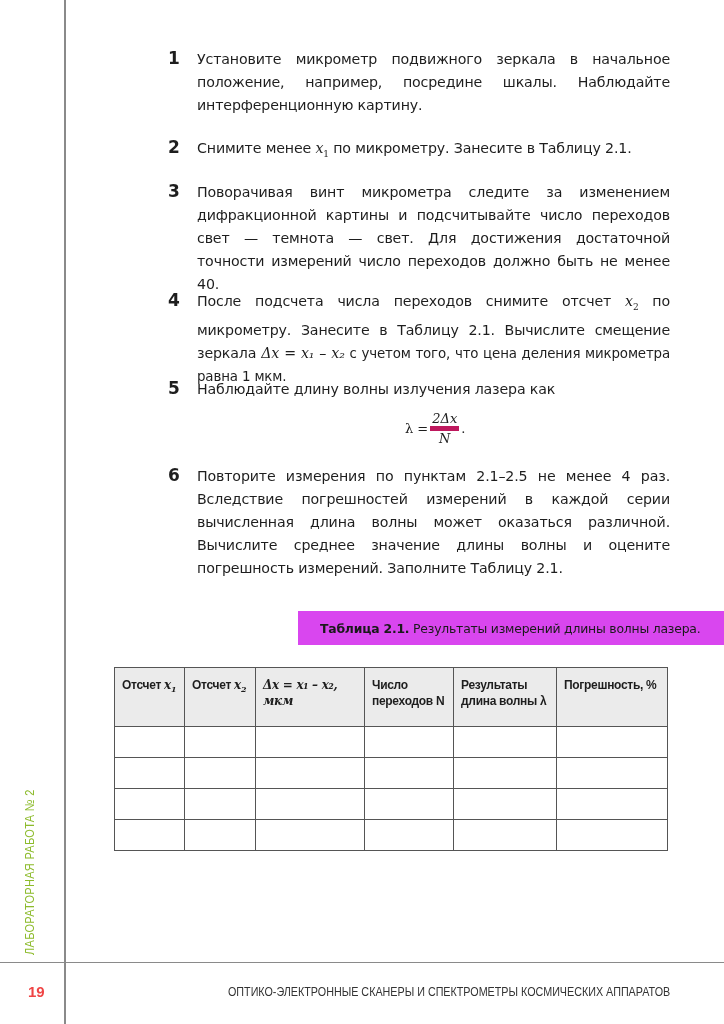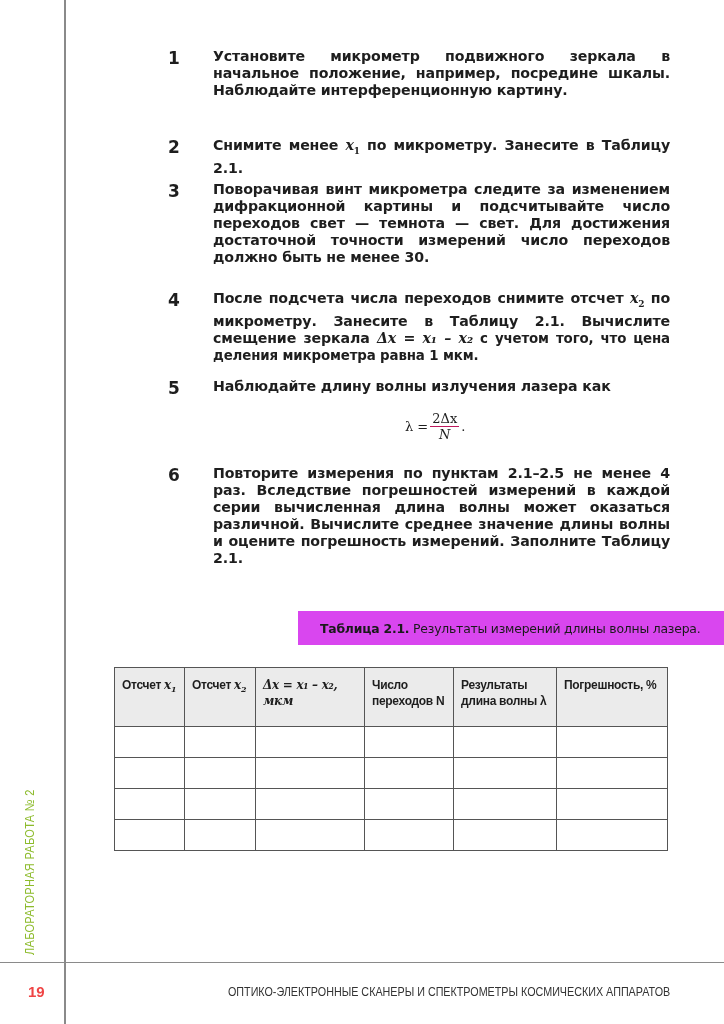--- a/index.html
+++ b/index.html
@@ -18,26 +18,26 @@
     transform: rotate(-90deg) scaleX(0.85);
   }
   .page-num { position: absolute; left: 28px; top: 983px; font-family: "Liberation Sans", sans-serif; font-weight: bold; font-size: 15px; color: #ef4444; }
   .footer-title {
     position: absolute; right: 54px; top: 985px; white-space: nowrap;
     font-family: "Liberation Sans", sans-serif; font-size: 12.5px; color: #333;
     transform: scaleX(0.86); transform-origin: right center;
   }
   .step { position: absolute; left: 168px; width: 502px; }
   .step .num { position: absolute; left: 0; top: 0; font-weight: bold; font-size: 17px; font-family: "DejaVu Sans", sans-serif; }
-  .step .text { margin-left: 45px; font-size: 14.2px; line-height: 17px; text-align: justify; letter-spacing: -0.15px; font-weight: bold; }
+  .step .text { margin-left: 29px; font-size: 14.2px; line-height: 23px; text-align: justify; letter-spacing: -0.15px; }
   .math { font-family: "DejaVu Serif", serif; font-style: italic; }
   .math sub { font-size: 9px; font-style: normal; }
   .formula { position: absolute; left: 405px; top: 411px; font-family: "DejaVu Serif", serif; font-size: 13px; display: flex; align-items: center; }
   .frac { display: inline-flex; flex-direction: column; align-items: center; margin: 0 2px; }
-  .frac .n { border-bottom: 1px solid #be185d; padding: 0 2px; }
+  .frac .n { border-bottom: 5px solid #be185d; padding: 0 2px; font-style: italic; }
   .frac .d { font-style: italic; }
   .caption-bar {
     position: absolute; left: 298px; top: 611px; width: 457px; height: 34px;
     background: #d946ef; display: flex; align-items: center;
   }
   .caption-bar .cap { margin-left: 22px; font-size: 12.4px; color: #1a1a1a; white-space: nowrap; letter-spacing: -0.2px; }
   .caption-bar .cap b { font-weight: bold; }
   table.results {
     position: absolute; left: 114px; top: 667px; border-collapse: collapse;
     font-family: "Liberation Sans", sans-serif;
@@ -64,21 +64,21 @@
   <div class="text">Установите микрометр подвижного зеркала в начальное положение, например, посредине шкалы. Наблюдайте интерференционную картину.</div>
 </div>
 
 <div class="step" style="top:137px">
   <span class="num">2</span>
   <div class="text"><span>Снимите менее </span><span class="math"><span>x</span><sub>1</sub></span><span> по микрометру. Занесите в Таблицу 2.1.</span></div>
 </div>
 
 <div class="step" style="top:181px">
   <span class="num">3</span>
-  <div class="text">Поворачивая винт микрометра следите за изменением дифракционной картины и подсчитывайте число переходов свет — темнота — свет. Для достижения достаточной точности измерений число переходов должно быть не менее 30.</div>
+  <div class="text">Поворачивая винт микрометра следите за изменением дифракционной картины и подсчитывайте число переходов свет — темнота — свет. Для достижения достаточной точности измерений число переходов должно быть не менее 40.</div>
 </div>
 
 <div class="step" style="top:290px">
   <span class="num">4</span>
   <div class="text"><span>После подсчета числа переходов снимите отсчет </span><span class="math"><span>x</span><sub>2</sub></span><span> по микрометру. Занесите в Таблицу 2.1. Вычислите смещение зеркала </span><span class="math">Δx = x₁ – x₂</span><span style="font-size:13.4px"> с учетом того, что цена деления микрометра равна 1 мкм.</span></div>
 </div>
 
 <div class="step" style="top:378px">
   <span class="num">5</span>
   <div class="text">Наблюдайте длину волны излучения лазера как</div>

